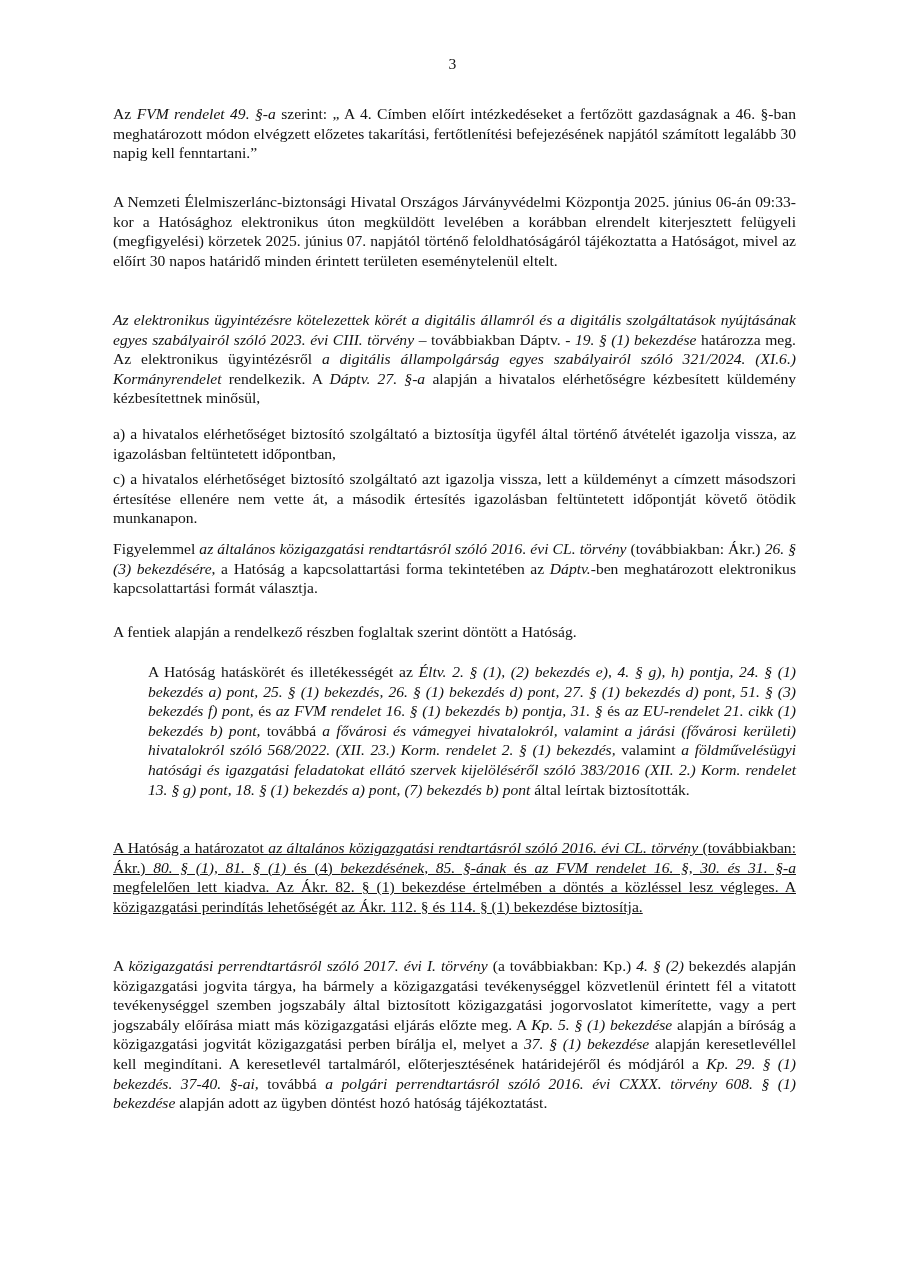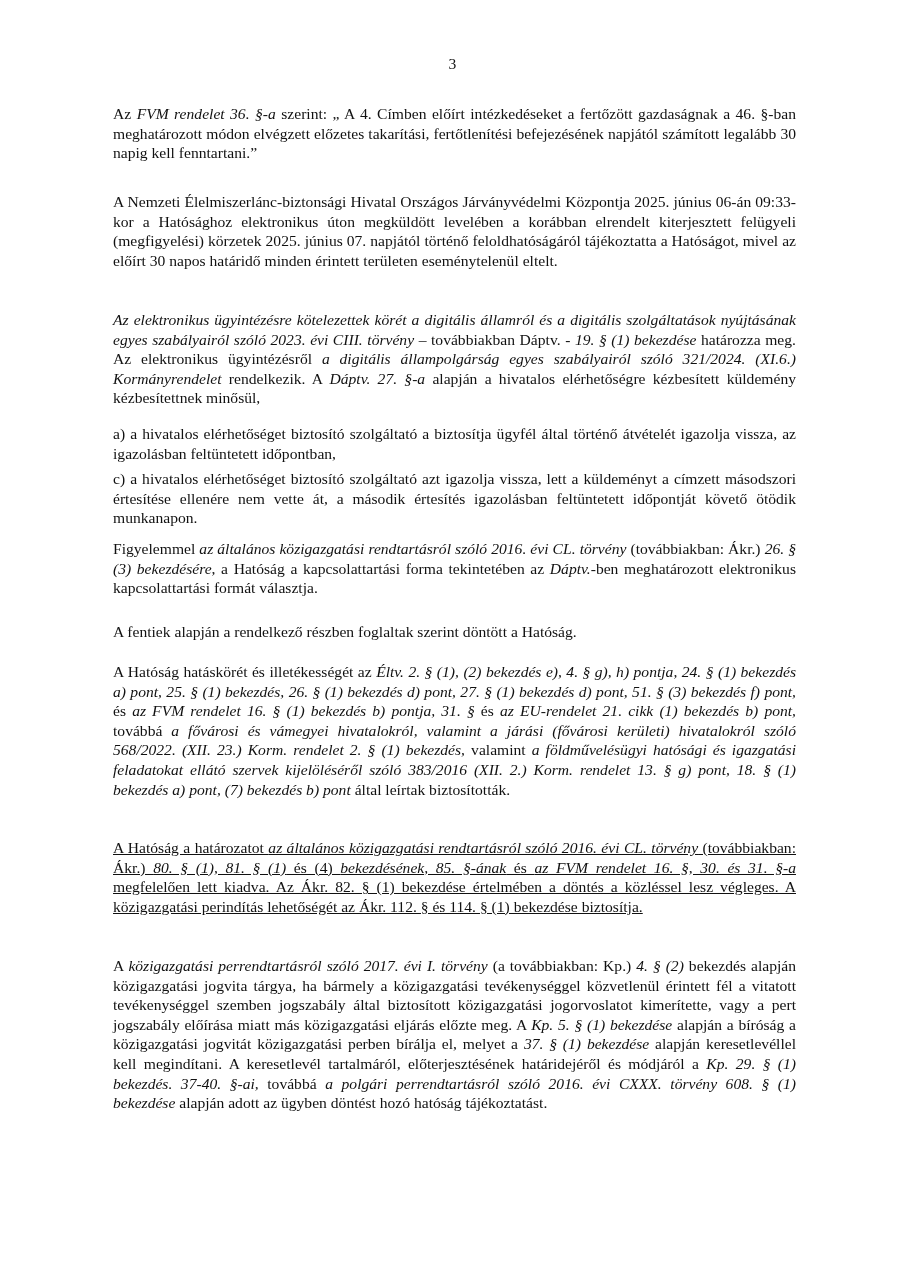--- a/index.html
+++ b/index.html
@@ -15,31 +15,31 @@
   }
   p { margin: 0; text-align: justify; }
   i { font-style: italic; }
   .p1 { position: absolute; top: 104px; }
   .p2 { position: absolute; top: 192px; }
   .p3 { position: absolute; top: 310px; }
   .p4 { position: absolute; top: 424px; }
   .p5 { position: absolute; top: 469px; }
   .p6 { position: absolute; top: 539px; }
   .p7 { position: absolute; top: 622px; }
-  .p8 { position: absolute; top: 662px; }
+  .p8 { position: absolute; top: 662px; margin-left: 35px; }
   .p9 { position: absolute; top: 838px; text-decoration: underline; }
   .p10 { position: absolute; top: 956px; }
 </style>
 </head>
 <body>
 
 <div class="page-number">3</div>
 
 <div class="page">
-  <p class="p1">Az <i>FVM rendelet 36. §-a</i> szerint: „ A 4. Címben előírt intézkedéseket a fertőzött gazdaságnak a 46. §-ban meghatározott módon elvégzett előzetes takarítási, fertőtlenítési befejezésének napjától számított legalább 30 napig kell fenntartani.”</p>
+  <p class="p1">Az <i>FVM rendelet 49. §-a</i> szerint: „ A 4. Címben előírt intézkedéseket a fertőzött gazdaságnak a 46. §-ban meghatározott módon elvégzett előzetes takarítási, fertőtlenítési befejezésének napjától számított legalább 30 napig kell fenntartani.”</p>
   <p class="p2">A Nemzeti Élelmiszerlánc-biztonsági Hivatal Országos Járványvédelmi Központja 2025. június 06-án 09:33-kor a Hatósághoz elektronikus úton megküldött levelében a korábban elrendelt kiterjesztett felügyeli (megfigyelési) körzetek 2025. június 07. napjától történő feloldhatóságáról tájékoztatta a Hatóságot, mivel az előírt 30 napos határidő minden érintett területen eseménytelenül eltelt.</p>
   <p class="p3"><i>Az elektronikus ügyintézésre kötelezettek körét a digitális államról és a digitális szolgáltatások nyújtásának egyes szabályairól szóló 2023. évi CIII. törvény</i> – továbbiakban Dáptv. - <i>19. § (1) bekezdése</i> határozza meg. Az elektronikus ügyintézésről <i>a digitális állampolgárság egyes szabályairól szóló 321/2024. (XI.6.) Kormányrendelet</i> rendelkezik. A <i>Dáptv. 27. §-a</i> alapján a hivatalos elérhetőségre kézbesített küldemény kézbesítettnek minősül,</p>
   <p class="p4">a) a hivatalos elérhetőséget biztosító szolgáltató a biztosítja ügyfél által történő átvételét igazolja vissza, az igazolásban feltüntetett időpontban,</p>
   <p class="p5">c) a hivatalos elérhetőséget biztosító szolgáltató azt igazolja vissza, lett a küldeményt a címzett másodszori értesítése ellenére nem vette át, a második értesítés igazolásban feltüntetett időpontját követő ötödik munkanapon.</p>
   <p class="p6">Figyelemmel <i>az általános közigazgatási rendtartásról szóló 2016. évi CL. törvény</i> (továbbiakban: Ákr.) <i>26. § (3) bekezdésére</i>, a Hatóság a kapcsolattartási forma tekintetében az <i>Dáptv.</i>-ben meghatározott elektronikus kapcsolattartási formát választja.</p>
   <p class="p7">A fentiek alapján a rendelkező részben foglaltak szerint döntött a Hatóság.</p>
   <p class="p8">A Hatóság hatáskörét és illetékességét az <i>Éltv. 2. § (1), (2) bekezdés e), 4. § g), h) pontja, 24. § (1) bekezdés a) pont, 25. § (1) bekezdés, 26. § (1) bekezdés d) pont, 27. § (1) bekezdés d) pont, 51. § (3) bekezdés f) pont,</i> és <i>az FVM rendelet 16. § (1) bekezdés b) pontja, 31. §</i> és <i>az EU-rendelet 21. cikk (1) bekezdés b) pont,</i> továbbá <i>a fővárosi és vámegyei hivatalokról, valamint a járási (fővárosi kerületi) hivatalokról szóló 568/2022. (XII. 23.) Korm. rendelet 2. § (1) bekezdés,</i> valamint <i>a földművelésügyi hatósági és igazgatási feladatokat ellátó szervek kijelöléséről szóló 383/2016 (XII. 2.) Korm. rendelet 13. § g) pont, 18. § (1) bekezdés a) pont, (7) bekezdés b) pont</i> által leírtak biztosították.</p>
   <p class="p9">A Hatóság a határozatot <i>az általános közigazgatási rendtartásról szóló 2016. évi CL. törvény</i> (továbbiakban: Ákr.) <i>80. § (1), 81. § (1)</i> és (4) <i>bekezdésének, 85. §-ának</i> és <i>az FVM rendelet 16. §, 30. és 31.  §-a</i> megfelelően lett kiadva. Az Ákr. 82. § (1) bekezdése értelmében a döntés a közléssel lesz végleges. A közigazgatási perindítás lehetőségét az Ákr. 112. § és 114. § (1) bekezdése biztosítja.</p>
   <p class="p10">A <i>közigazgatási perrendtartásról szóló 2017. évi I. törvény</i> (a továbbiakban: Kp.) <i>4. § (2)</i> bekezdés alapján közigazgatási jogvita tárgya, ha bármely a közigazgatási tevékenységgel közvetlenül érintett fél a vitatott tevékenységgel szemben jogszabály által biztosított közigazgatási jogorvoslatot kimerítette, vagy a pert jogszabály előírása miatt más közigazgatási eljárás előzte meg. A <i>Kp. 5. § (1) bekezdése</i> alapján a bíróság a közigazgatási jogvitát közigazgatási perben bírálja el, melyet a <i>37. § (1) bekezdése</i> alapján keresetlevéllel kell megindítani. A keresetlevél tartalmáról, előterjesztésének határidejéről és módjáról a <i>Kp. 29. § (1) bekezdés. 37-40. §-ai,</i> továbbá <i>a polgári perrendtartásról szóló 2016. évi CXXX. törvény 608. § (1) bekezdése</i> alapján adott az ügyben döntést hozó hatóság tájékoztatást.</p>
 </div>

